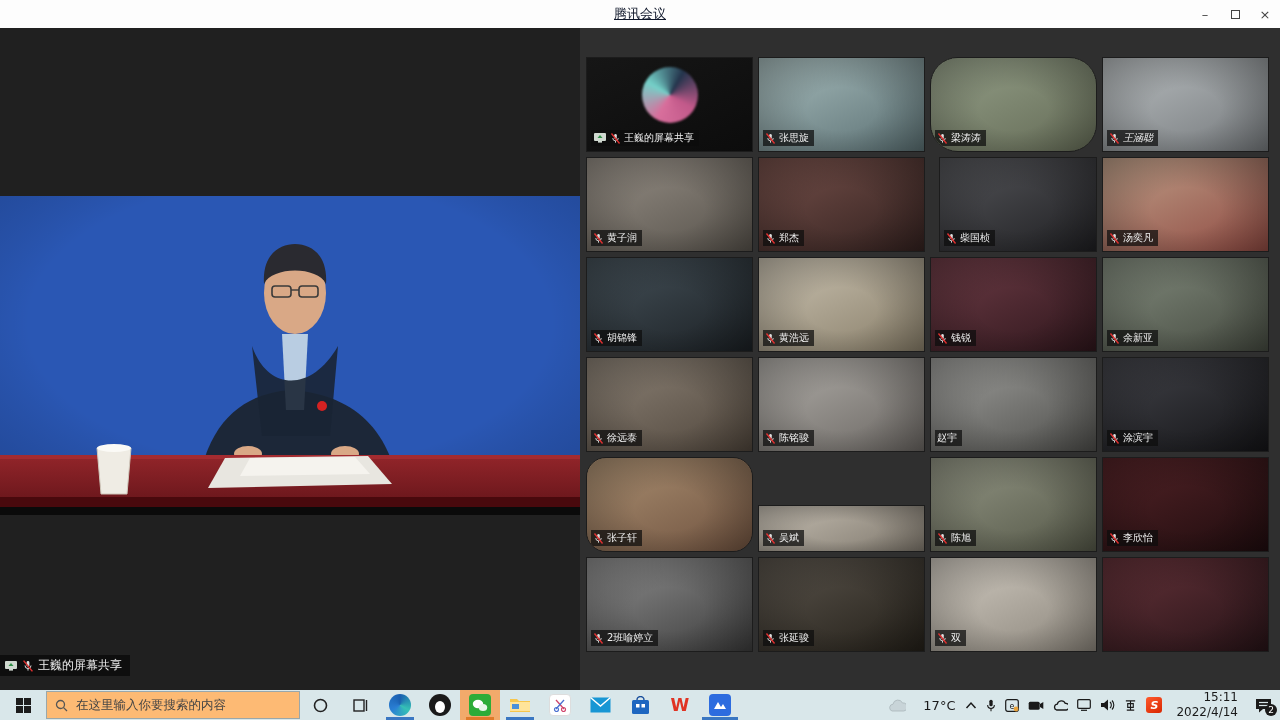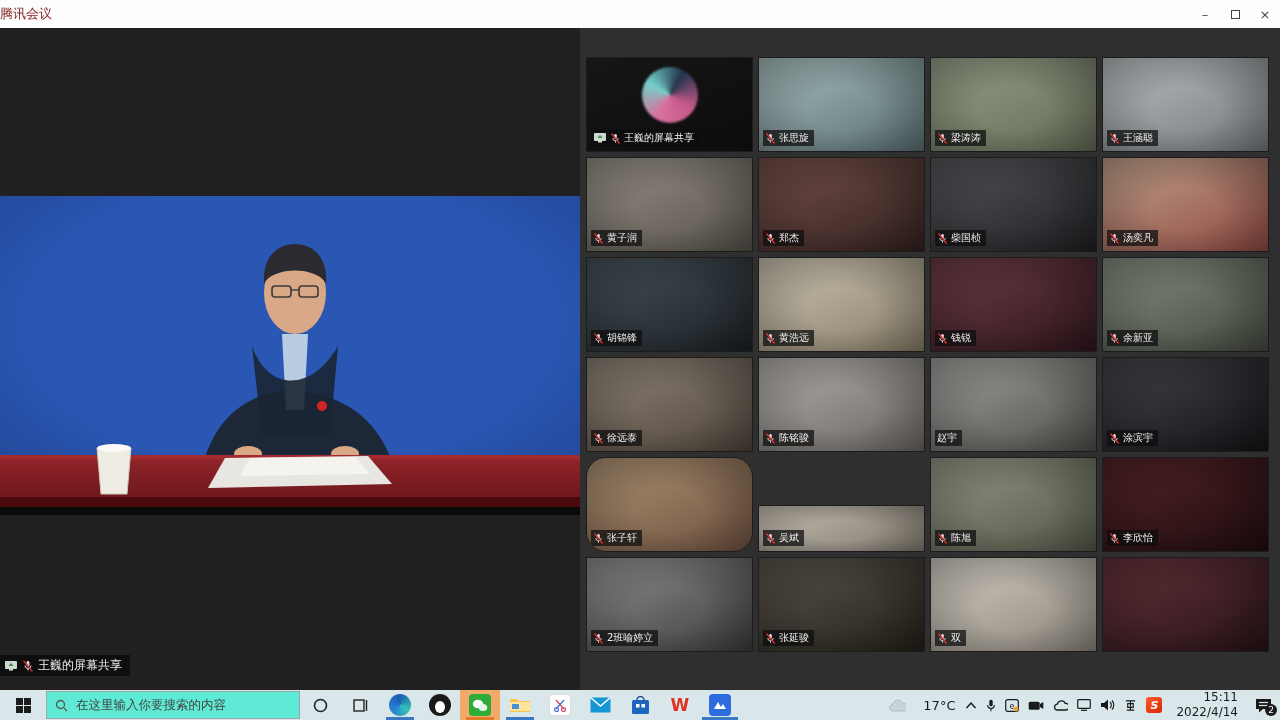--- a/index.html
+++ b/index.html
@@ -3,21 +3,21 @@
 <meta charset="utf-8">
 <style>
   * { margin:0; padding:0; box-sizing:border-box; }
   html,body { width:1280px; height:720px; overflow:hidden; background:#000;
     font-family:"DejaVu Sans","Liberation Sans",sans-serif; }
   .stage { position:relative; width:1280px; height:720px; background:#2b2b2b; }
 
   
   .titlebar { position:absolute; left:0; top:0; width:1280px; height:28px;
     background:#fdfdfd; display:flex; align-items:center; z-index:30; }
-  .title { position:absolute; left:0; right:0; text-align:left; font-size:13px; color:#7f1d1d; }
+  .title { position:absolute; left:0; right:0; text-align:center; font-size:13px; color:#0f172a;text-decoration:underline; }
   .wincontrols { position:absolute; right:0; top:0; height:28px; display:flex; }
   .winbtn { width:30px; height:28px; display:flex; align-items:center; justify-content:center;
     color:#444; font-size:13px; cursor:default; }
   .restore-box { width:9px; height:9px; border:1px solid #444; }
 
   
   .main { position:absolute; left:0; top:28px; width:1280px; height:662px; background:#262626; }
 
   
   .share-panel { position:absolute; left:0; top:0; width:580px; height:662px; background:#202020; }
@@ -37,21 +37,21 @@
     border-radius:50%;
     background:conic-gradient(from 210deg,#d86f9c,#74d0c8,#24344c,#c2598a,#d86f9c); filter:blur(1px); }
   .shade { position:absolute; inset:0; background:radial-gradient(ellipse at 50% 55%, rgba(0,0,0,0) 30%, rgba(0,0,0,.38) 100%); }
 
   
   .taskbar { position:absolute; left:0; top:690px; width:1280px; height:30px;
     background:#d9e7ea; display:flex; align-items:center; z-index:40; }
   .tb-start { width:46px; height:30px; display:flex; align-items:center; justify-content:center; }
   .winlogo { width:15px; height:15px; display:grid; grid-template-columns:7px 7px; grid-auto-rows:7px; gap:1px; }
   .winlogo div { background:#1c1c1c; }
-  .tb-search { width:254px; height:28px; background:#5eead4; border:1px solid #9aa7aa; display:flex;
+  .tb-search { width:254px; height:28px; background:#fdba74; border:1px solid #9aa7aa; display:flex;
     align-items:center; gap:8px; padding:0 8px; font-size:12.5px; color:#444; }
   .tb-btn { width:40px; height:30px; display:flex; align-items:center; justify-content:center; position:relative; }
   .tb-btn.hl { background:#f2aa6b; }
   .underline { position:absolute; left:6px; right:6px; bottom:0; height:3px; background:#3b77c2; }
   .underline.or { background:#e07b2a; }
   .appicon { width:22px; height:22px; border-radius:4px; display:flex; align-items:center; justify-content:center; }
   .tb-right { margin-left:auto; display:flex; align-items:center; height:30px; }
   .tray { display:flex; align-items:center; gap:9px; padding:0 6px; color:#1a1a1a; }
   .weather { display:flex; align-items:center; gap:17px; font-size:13px; color:#1a1a1a; padding-right:4px; }
   .clock { text-align:right; font-size:12px; color:#1a1a1a; line-height:1.25; padding:0 8px; }
@@ -157,33 +157,33 @@
             <div class="chip">
               <svg width="11" height="11" viewBox="0 0 12 12">
                 <rect x="4.6" y="1" width="2.8" height="5.6" rx="1.4" fill="#ddd"></rect>
                 <path d="M3 5.5a3 3 0 0 0 6 0" stroke="#ddd" stroke-width="1" fill="none"></path>
                 <line x1="6" y1="8.6" x2="6" y2="10.6" stroke="#ddd" stroke-width="1"></line>
                 <line x1="1.6" y1="0.6" x2="10.4" y2="11.4" stroke="#e03030" stroke-width="1.5"></line>
               </svg>
               <span>张思旋</span>
             </div>
           </div>
-        <div class="tile" style="background: linear-gradient(155deg, rgb(149, 160, 137) 0%, rgb(99, 106, 85) 100%);">
+        <div class="tile" style="background: linear-gradient(155deg, rgb(149, 160, 137) 0%, rgb(99, 106, 85) 100%); border-radius: 28px;">
             <div class="shade"></div>
             <div class="chip">
               <svg width="11" height="11" viewBox="0 0 12 12">
                 <rect x="4.6" y="1" width="2.8" height="5.6" rx="1.4" fill="#ddd"></rect>
                 <path d="M3 5.5a3 3 0 0 0 6 0" stroke="#ddd" stroke-width="1" fill="none"></path>
                 <line x1="6" y1="8.6" x2="6" y2="10.6" stroke="#ddd" stroke-width="1"></line>
                 <line x1="1.6" y1="0.6" x2="10.4" y2="11.4" stroke="#e03030" stroke-width="1.5"></line>
               </svg>
               <span>梁涛涛</span>
             </div>
           </div>
-        <div class="tile" style="background: linear-gradient(155deg, rgb(185, 190, 192) 0%, rgb(117, 121, 124) 100%);">
+        <div class="tile" style="background: linear-gradient(155deg, rgb(185, 190, 192) 0%, rgb(117, 121, 124) 100%); font-style: italic;">
             <div class="shade"></div>
             <div class="chip">
               <svg width="11" height="11" viewBox="0 0 12 12">
                 <rect x="4.6" y="1" width="2.8" height="5.6" rx="1.4" fill="#ddd"></rect>
                 <path d="M3 5.5a3 3 0 0 0 6 0" stroke="#ddd" stroke-width="1" fill="none"></path>
                 <line x1="6" y1="8.6" x2="6" y2="10.6" stroke="#ddd" stroke-width="1"></line>
                 <line x1="1.6" y1="0.6" x2="10.4" y2="11.4" stroke="#e03030" stroke-width="1.5"></line>
               </svg>
               <span>王涵聪</span>
             </div>
@@ -205,21 +205,21 @@
             <div class="chip">
               <svg width="11" height="11" viewBox="0 0 12 12">
                 <rect x="4.6" y="1" width="2.8" height="5.6" rx="1.4" fill="#ddd"></rect>
                 <path d="M3 5.5a3 3 0 0 0 6 0" stroke="#ddd" stroke-width="1" fill="none"></path>
                 <line x1="6" y1="8.6" x2="6" y2="10.6" stroke="#ddd" stroke-width="1"></line>
                 <line x1="1.6" y1="0.6" x2="10.4" y2="11.4" stroke="#e03030" stroke-width="1.5"></line>
               </svg>
               <span>郑杰</span>
             </div>
           </div>
-        <div class="tile" style="background: linear-gradient(155deg, rgb(85, 86, 90) 0%, rgb(31, 31, 34) 100%);">
+        <div class="tile" style="background: linear-gradient(155deg, rgb(85, 86, 90) 0%, rgb(31, 31, 34) 100%); margin-left: 9px;">
             <div class="shade"></div>
             <div class="chip">
               <svg width="11" height="11" viewBox="0 0 12 12">
                 <rect x="4.6" y="1" width="2.8" height="5.6" rx="1.4" fill="#ddd"></rect>
                 <path d="M3 5.5a3 3 0 0 0 6 0" stroke="#ddd" stroke-width="1" fill="none"></path>
                 <line x1="6" y1="8.6" x2="6" y2="10.6" stroke="#ddd" stroke-width="1"></line>
                 <line x1="1.6" y1="0.6" x2="10.4" y2="11.4" stroke="#e03030" stroke-width="1.5"></line>
               </svg>
               <span>柴国桢</span>
             </div>

